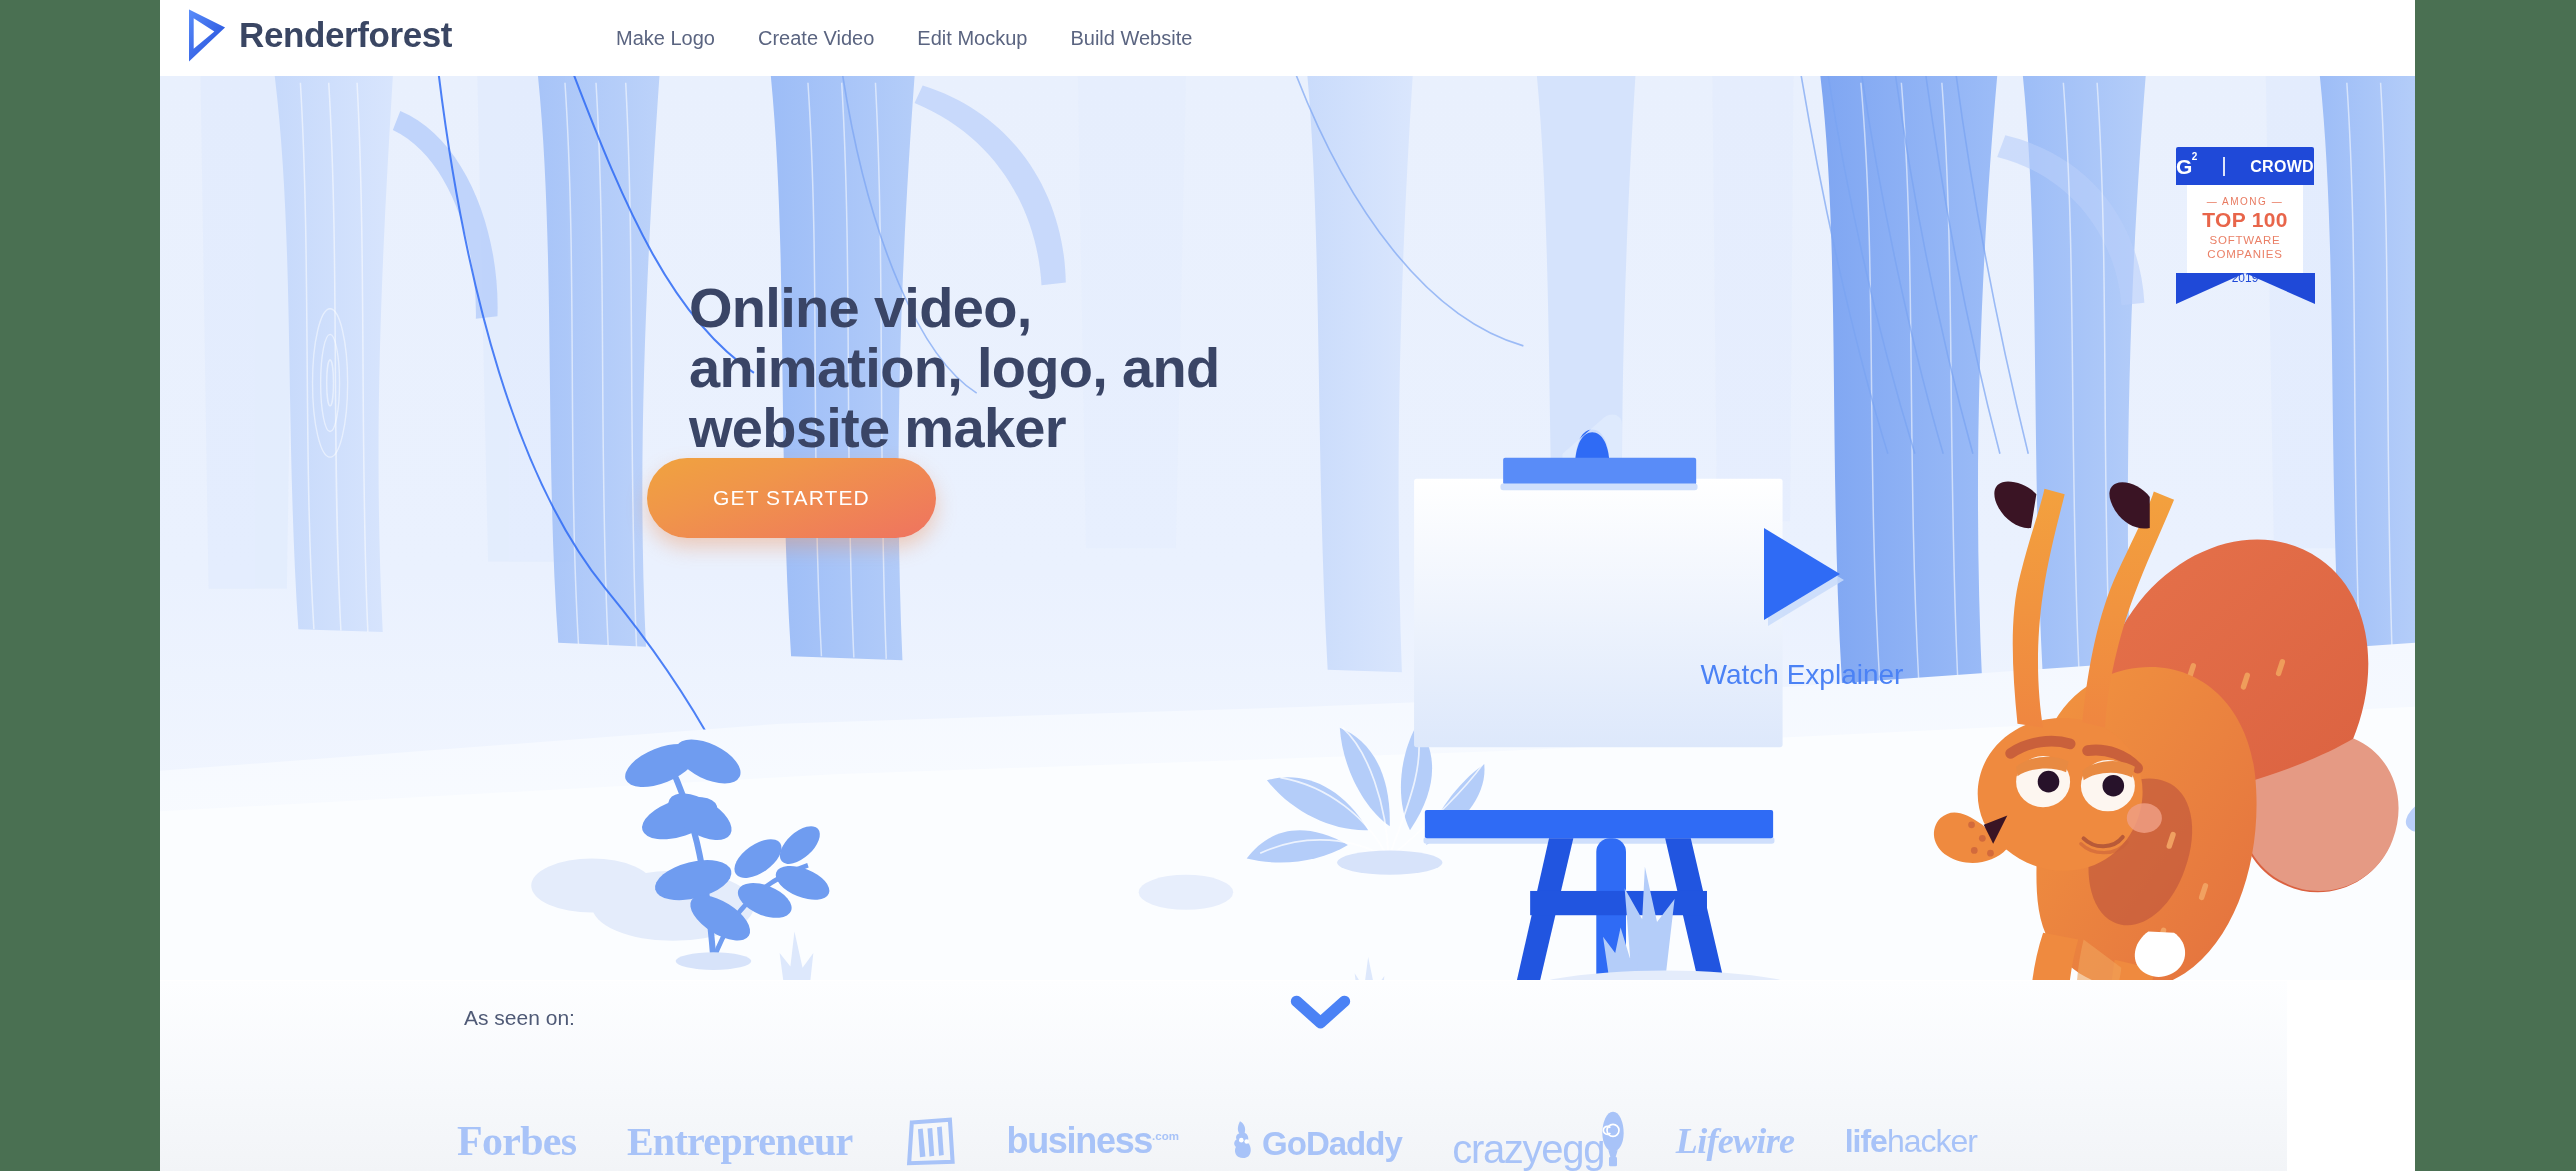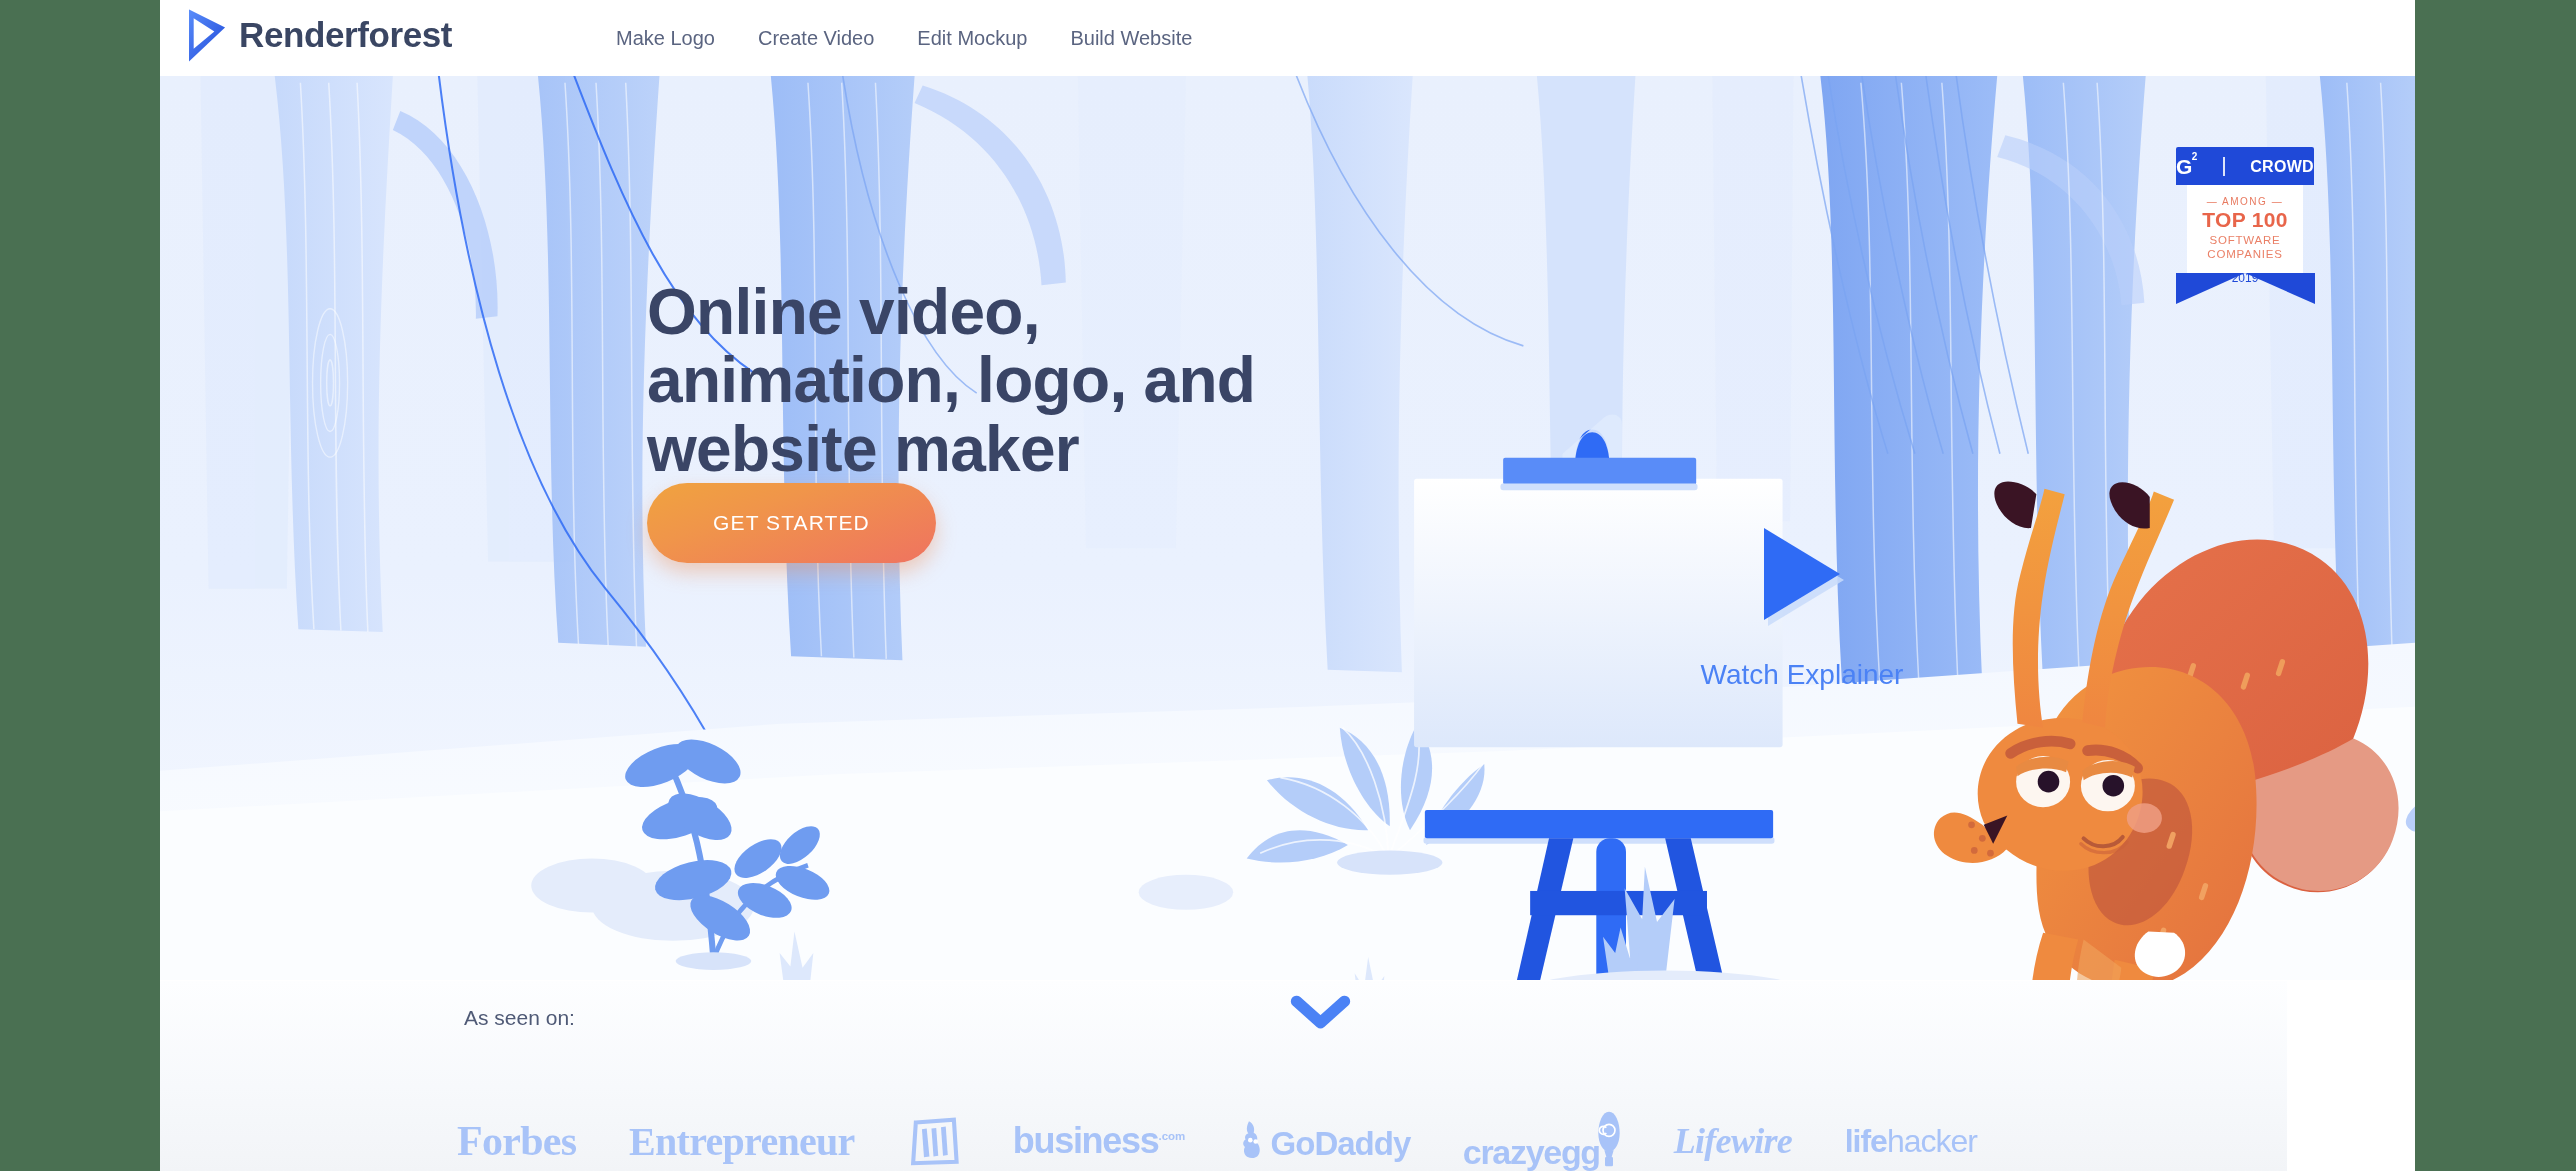--- a/index.html
+++ b/index.html
@@ -65,22 +65,22 @@
     position: absolute; left: 0; top: 76px;
     width: 2255px; height: 904px;
     overflow: hidden;
     background: linear-gradient(180deg,#eef3fd 0%, #e9f0fd 40%, #f4f8ff 72%, #fafcff 100%);
   }
   #hero svg { position: absolute; left: 0; top: 0; width: 2255px; height: 904px; }
 
   
   #hero-copy { position: absolute; left: 487px; top: 202px; width: 810px; z-index: 30; }
   #hero-title {
-    font-size: 64px; line-height: 1.07; font-weight: 700;
-    color: #3a4566; letter-spacing: -0.7px; white-space: pre-line;
+    font-size: 56px; line-height: 1.07; font-weight: 700;
+    color: #3a4566; letter-spacing: -0.7px; white-space: pre-line; margin-left: 42px;
   }
   #hero-sub {
     margin-top: 38px;
     font-size: 21.6px; line-height: 1.47; color: #5d6884;
     white-space: pre-line;
   }
   #cta-button {
     display: inline-flex; align-items: center; justify-content: center;
     width: 289px; height: 80px; border-radius: 40px;
     background: linear-gradient(160deg,#f0a33f 0%, #f0954a 35%, #ef7360 100%);
@@ -150,21 +150,21 @@
   }
   .press-logo { color:#a8c3f8; white-space:nowrap;margin-top:48px; }
   .pl-forbes { font-family:"Liberation Serif", serif; font-weight:700; font-size:42px; letter-spacing:-0.7px; }
   .pl-entrepreneur { font-family:"Liberation Serif", serif; font-weight:700; font-size:40px; letter-spacing:-0.7px; }
   .pl-wsj { display:flex; align-items:center; }
   .pl-business { font-family:"Liberation Sans", sans-serif; font-weight:700; font-size:36px; letter-spacing:-1.3px; }
   .pl-business sup { font-size:11.5px; vertical-align: super; letter-spacing:0; }
   .pl-godaddy { display:flex; align-items:flex-end; gap:2.7px; }
   .pl-godaddy .gd-text { font-family:"Liberation Sans", sans-serif; font-weight:700; font-size:33px; letter-spacing:-1px; }
   .pl-crazyegg { position:relative; display:flex; align-items:flex-end; }
-  .pl-crazyegg .ce-text { font-family:"Liberation Sans", sans-serif; font-weight:700; font-size:34px; letter-spacing:-1.3px; }
+  .pl-crazyegg .ce-text { font-family:"Liberation Sans", sans-serif; font-weight:400; font-size:40px; letter-spacing:-1.3px; }
   .pl-lifewire { font-family:"Liberation Serif", serif; font-style:italic; font-weight:700; font-size:36px; letter-spacing:-0.7px; }
   .pl-lifehacker { font-family:"Liberation Sans", sans-serif; font-size:32px; letter-spacing:-1px; }
   .pl-lifehacker b { font-weight:700; }
 
   #scroll-chevron {
     position:absolute; left:1127px; top:992px; z-index:45; cursor:pointer;
   }
 </style>
 </head>
 <body>

